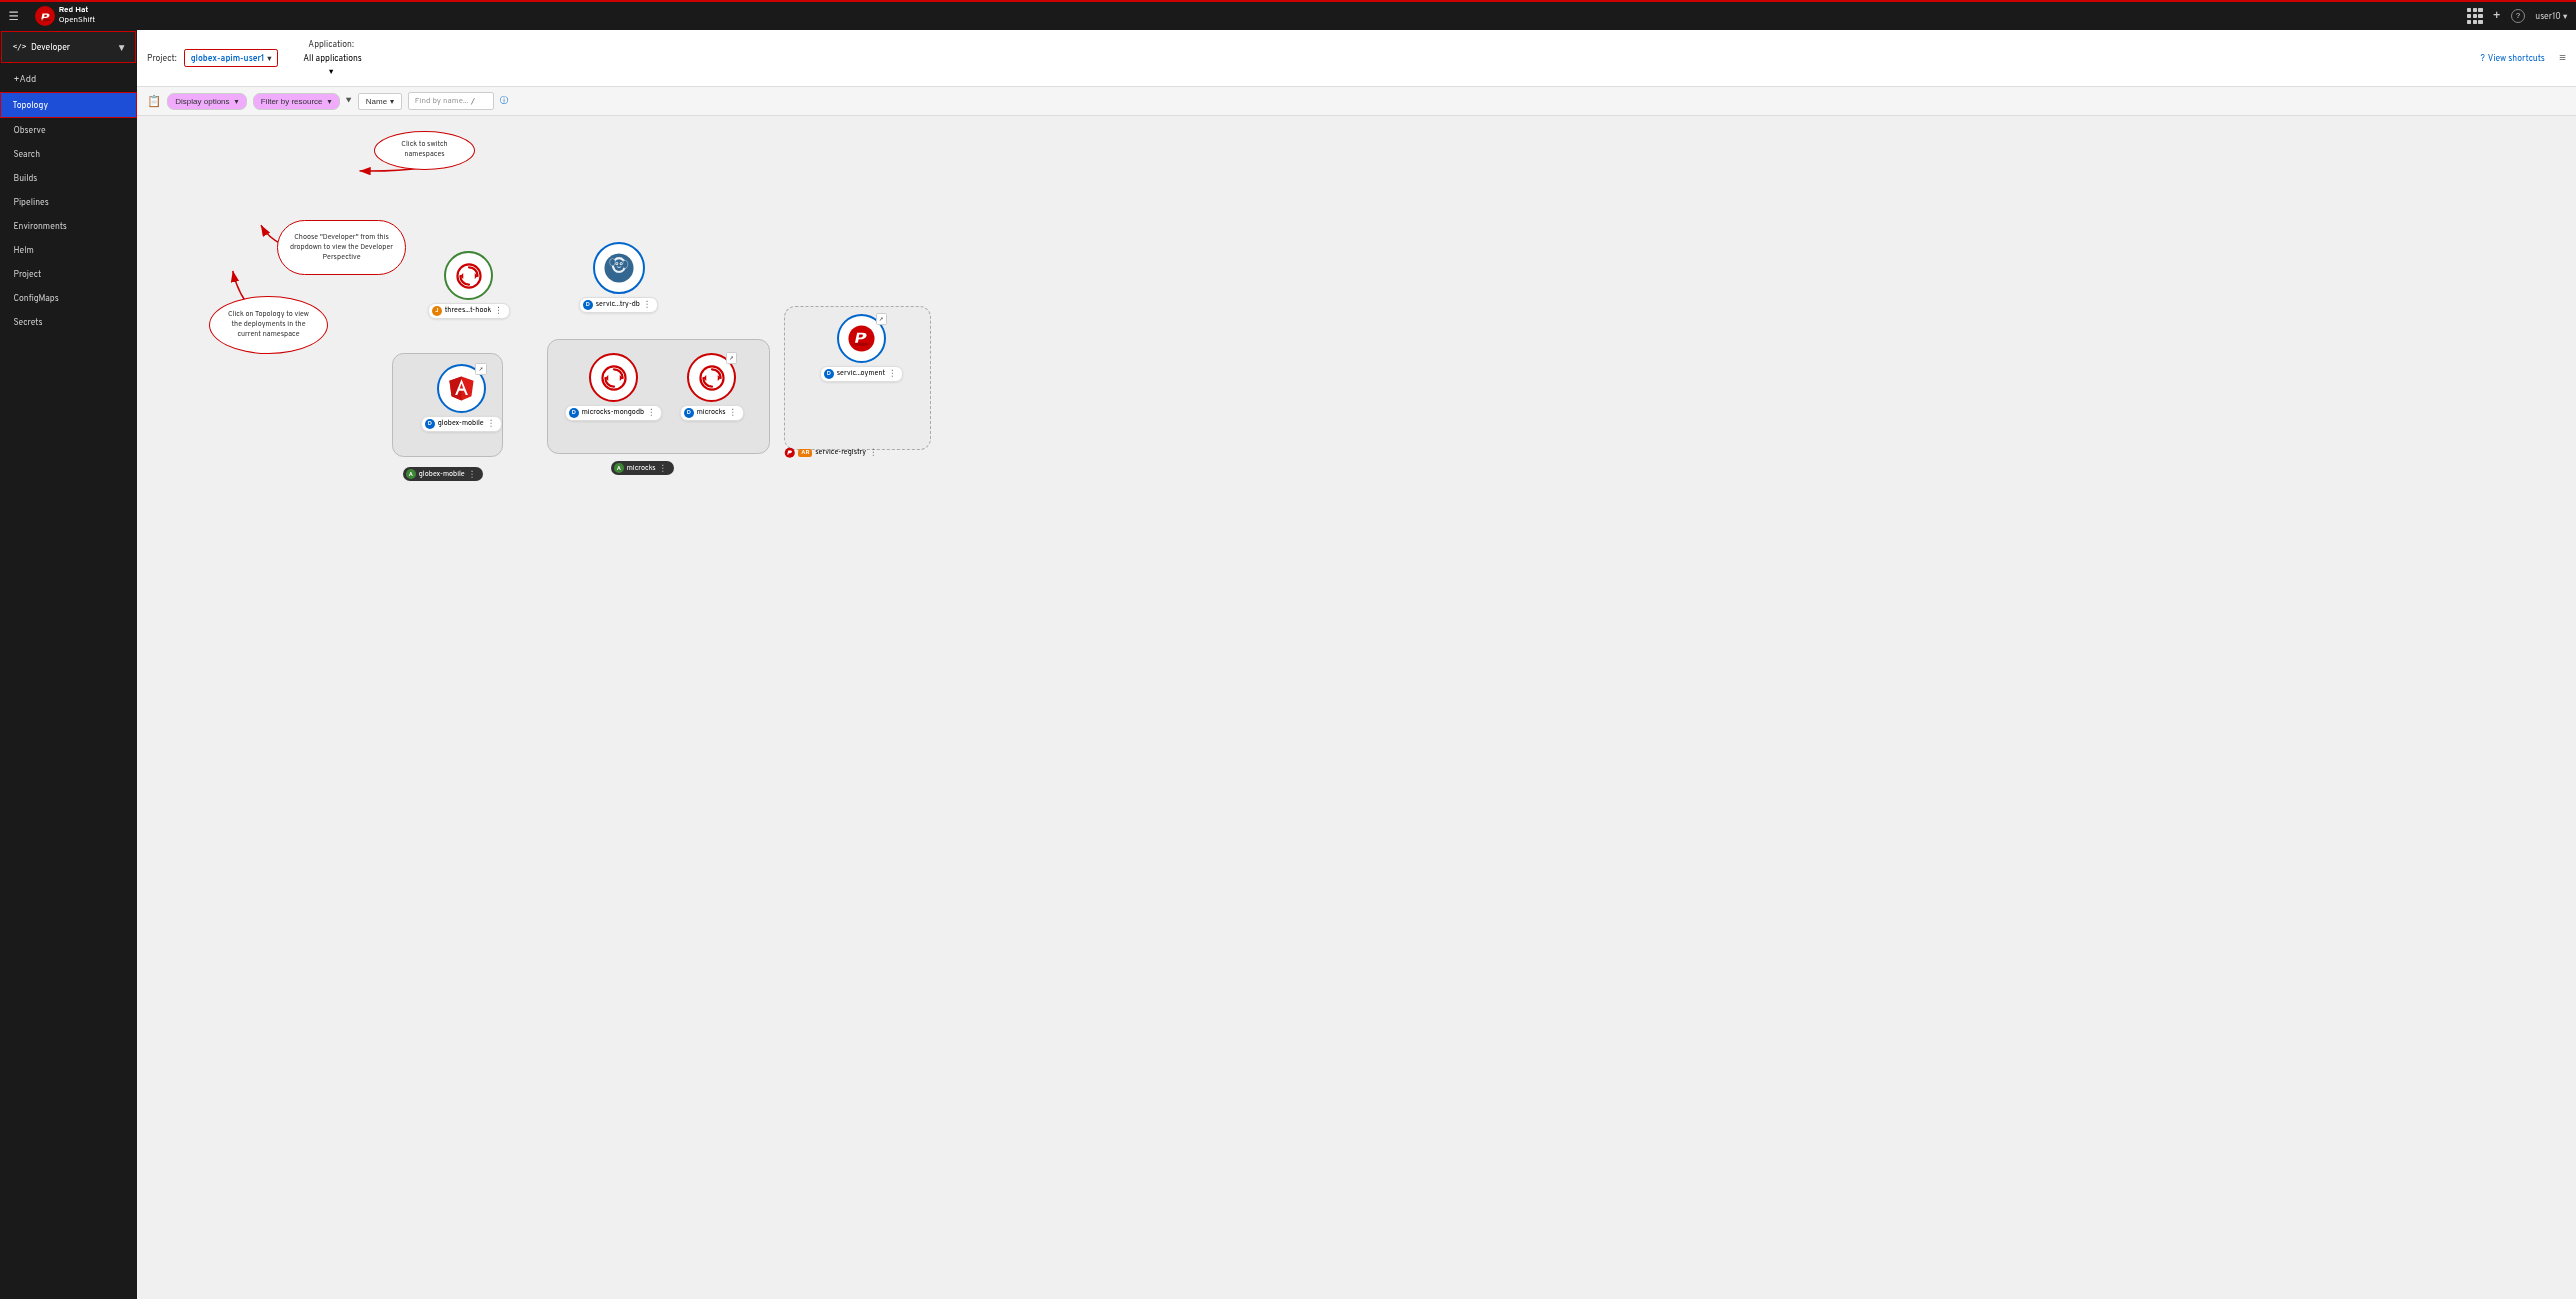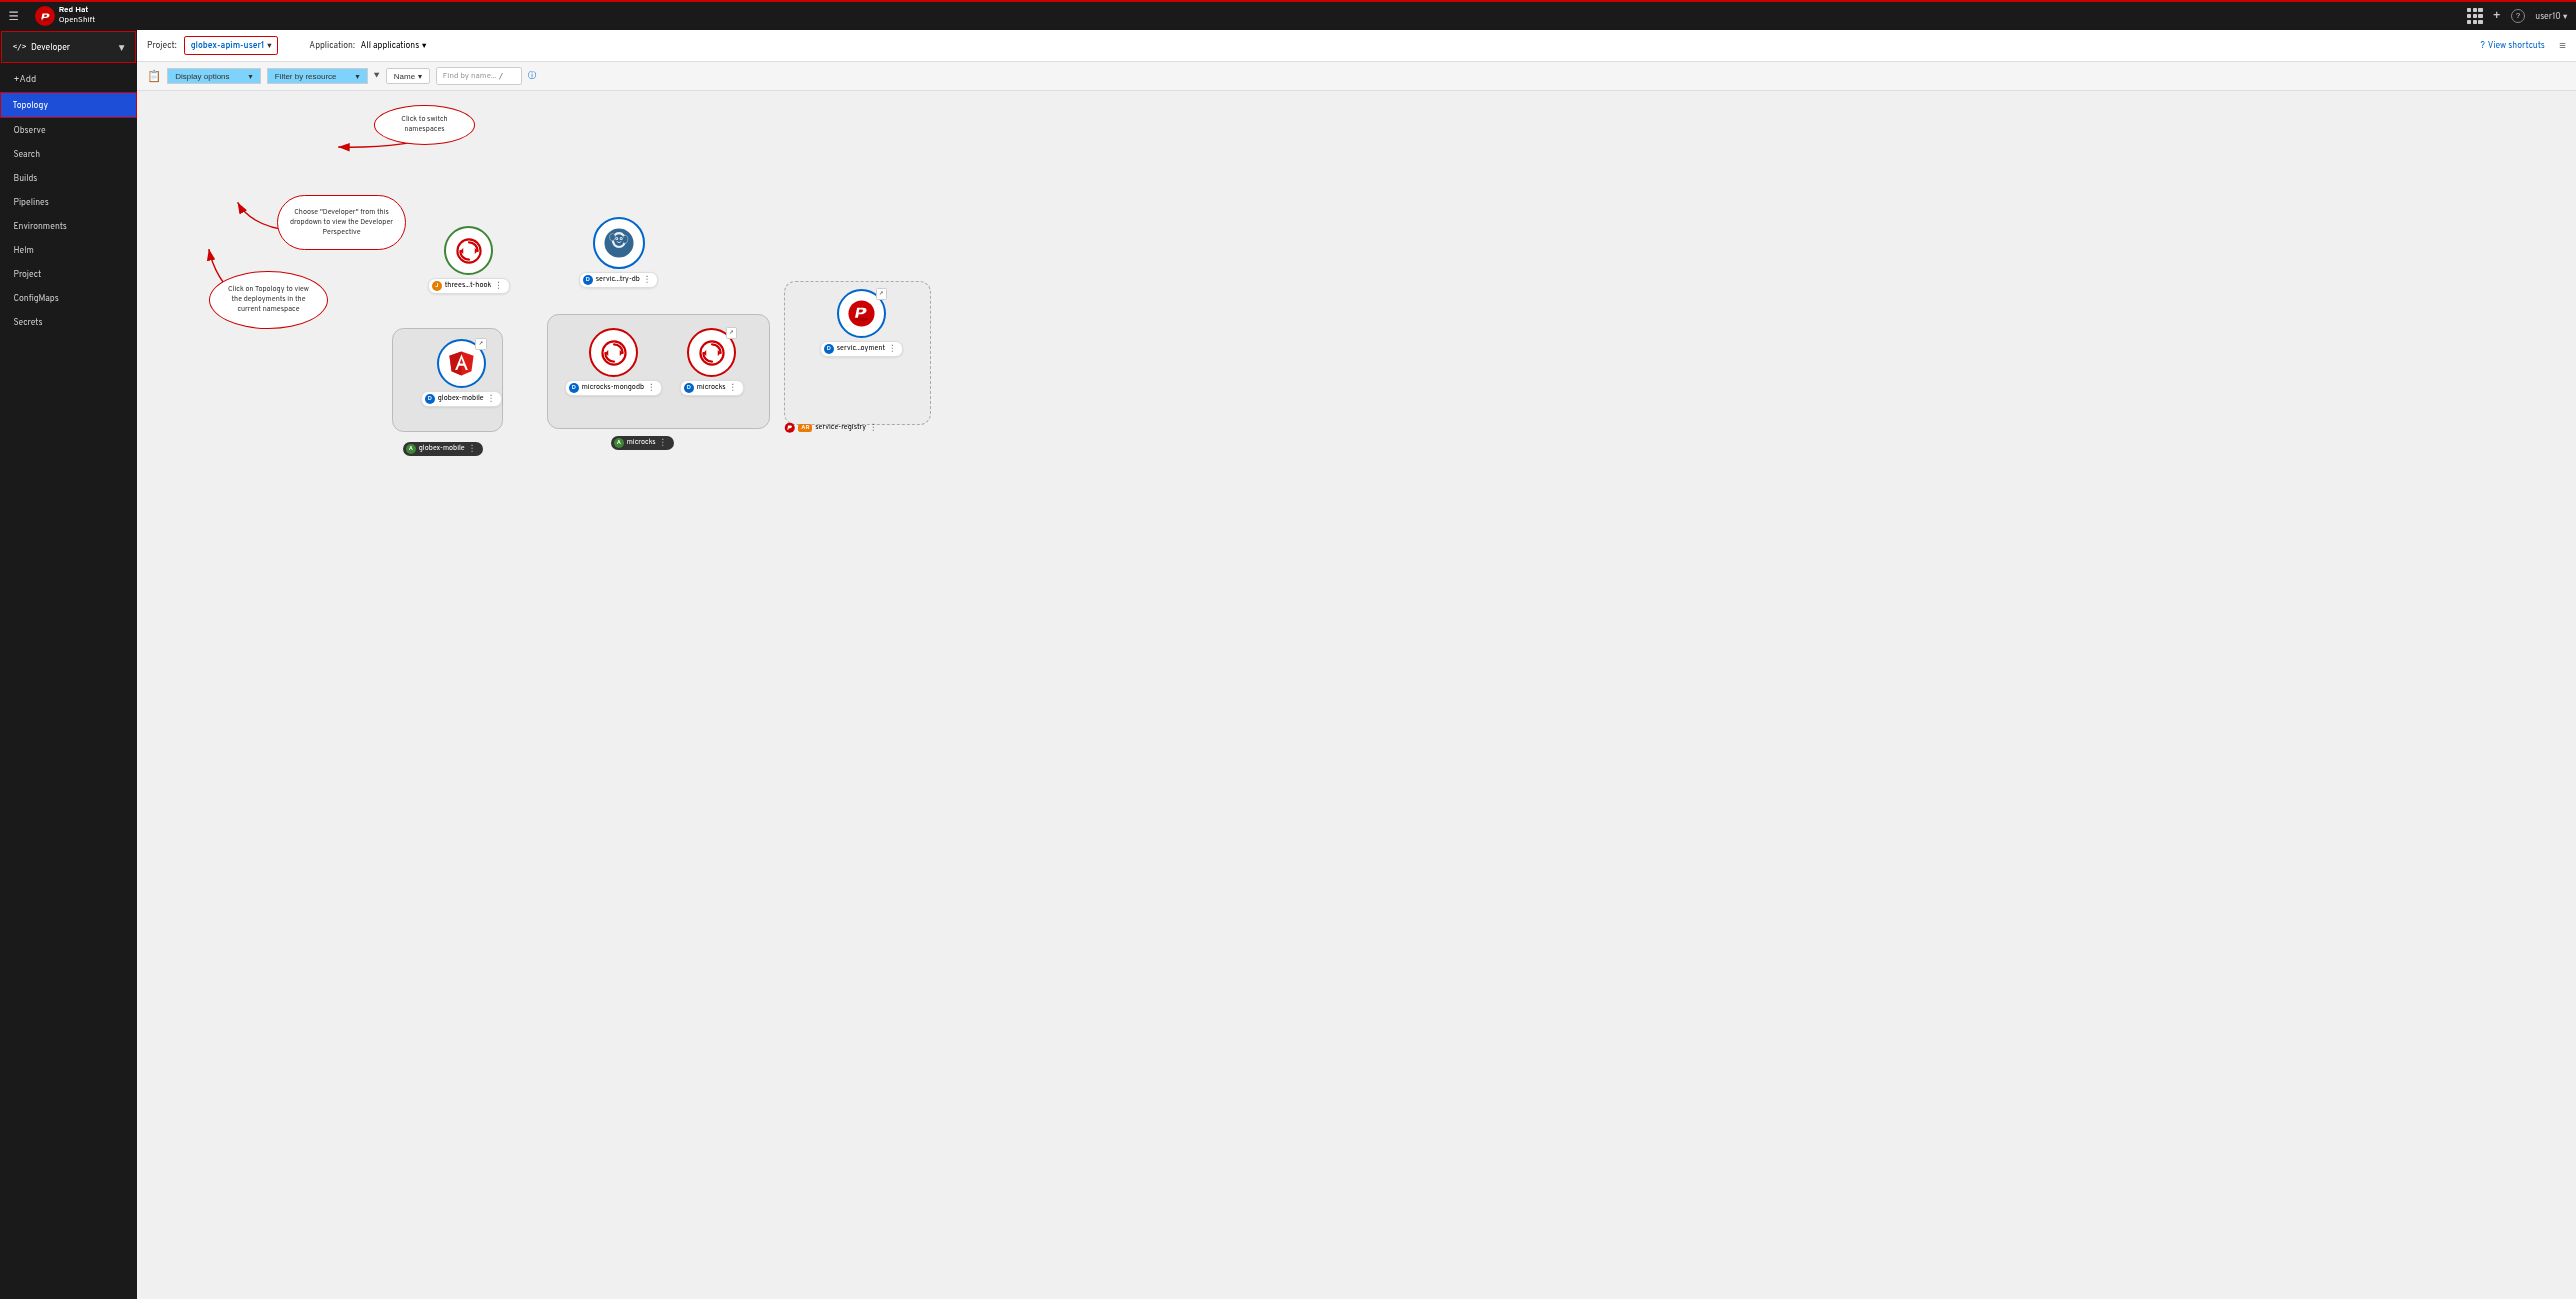--- a/index.html
+++ b/index.html
@@ -96,44 +96,45 @@
       border: 1.4px solid #c00;
     }
     .project-selector .name { font-weight: 600; color: #06c; }
     .app-selector {
       display: flex;
       align-items: center;
       gap: 2.9px;
       padding: 2.9px 5.8px;
       font-size: 8.6px;
       cursor: pointer;
-      margin-left: 18px;
+      margin-left: 9px;
+      flex-direction: column;
     }
     .app-selector .label { color: #333; }
     .view-shortcuts { margin-left: auto; font-size: 8.6px; color: #06c; cursor: pointer; display: flex; align-items: center; gap: 2.9px; }
     .list-view-icon { color: #555; font-size: 11.5px; cursor: pointer; margin-left: 7.2px; }
 
     
     .toolbar {
       background: #f5f5f5;
       border-bottom: 0.7px solid #ddd;
       padding: 4.3px 10px;
       display: flex;
       align-items: center;
       gap: 5.8px;
       min-height: 29px;
     }
     .toolbar-btn {
       display: flex;
       align-items: center;
-      gap: 19px;
+      gap: 5px;
       padding: 2.9px 7.2px;
       border: 0.7px solid #ccc;
-      border-radius: 0;
-      background: #7dd3fc;
+      border-radius: 7px;
+      background: #f0abfc;
       font-size: 8px;
       cursor: pointer;
       color: #333;
     }
     .name-filter {
       display: flex;
       align-items: center;
       gap: 2.9px;
       padding: 2.9px 7.2px;
       border: 0.7px solid #ccc;

